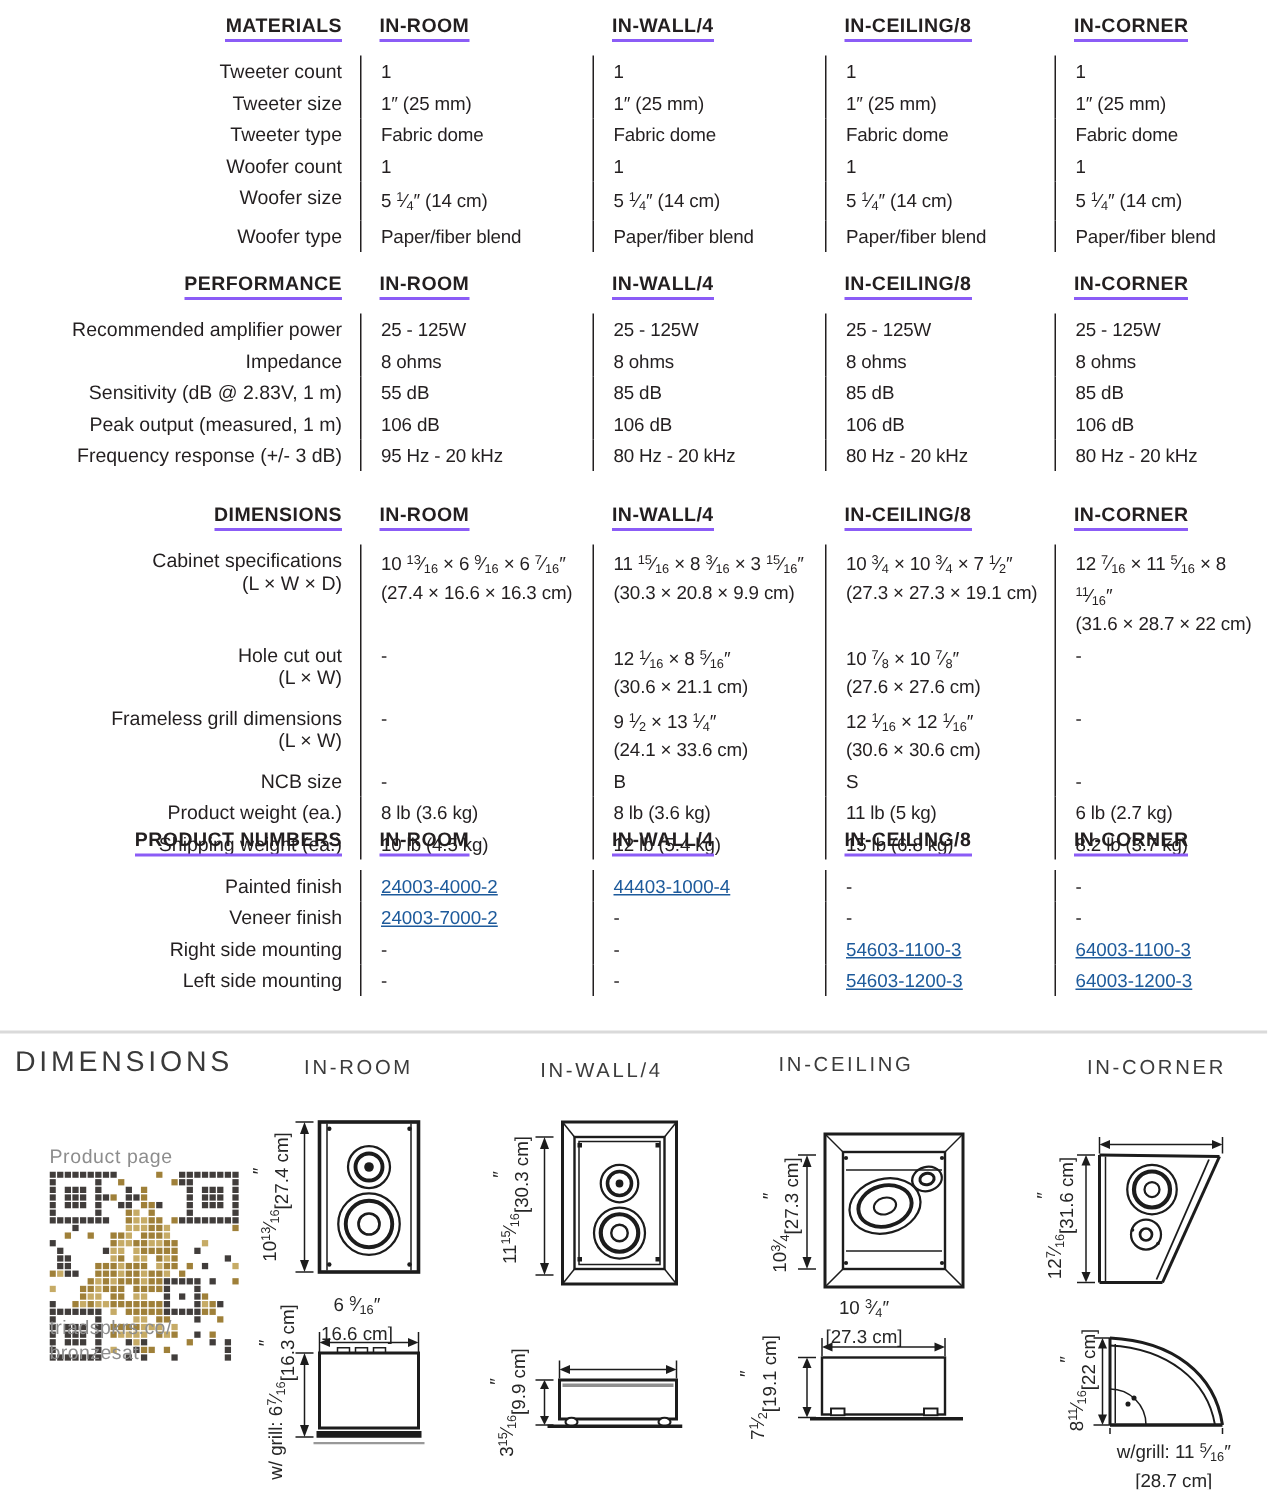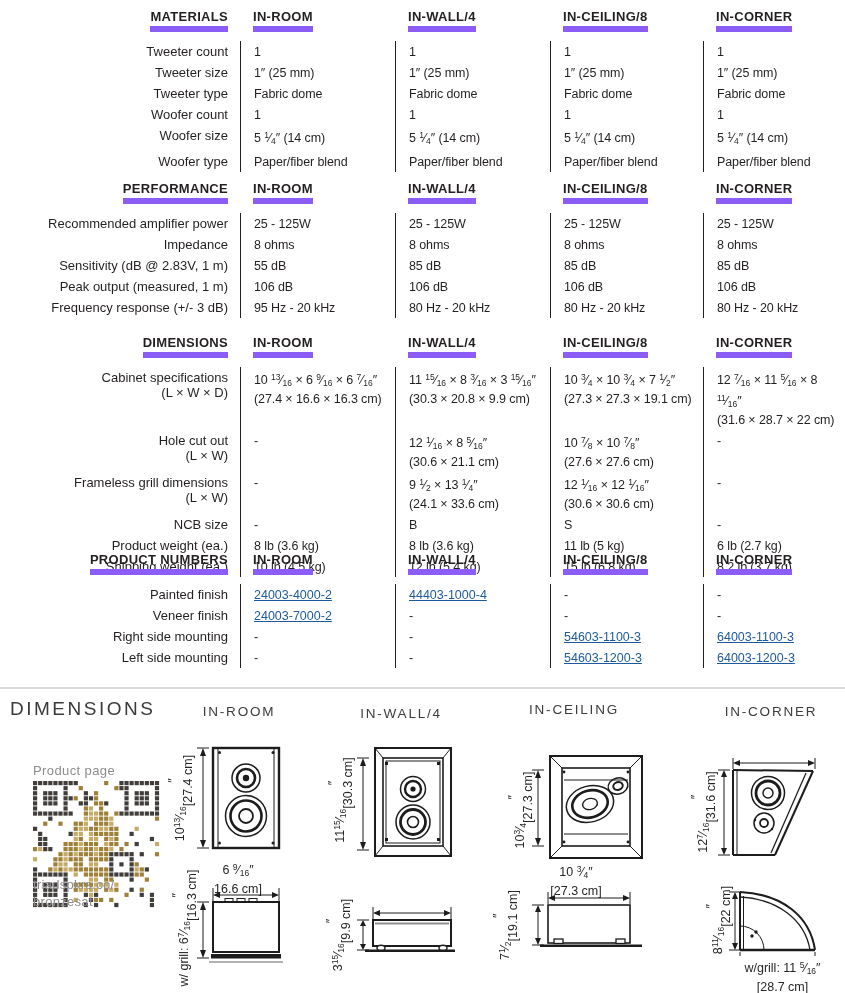--- a/index.html
+++ b/index.html
@@ -6,21 +6,21 @@
   .page{position:relative;width:845px;height:993px;background:#fff;overflow:hidden;
         font-family:"Liberation Sans", sans-serif;color:#231f20;}
   
   .spec-section{position:absolute;left:0;width:845px;}
   .srow{display:grid;grid-template-columns:240px 155px 155px 153px 142px;}
   .cell{font-size:13px;line-height:15px;padding:2.5px 0;white-space:pre-line;}
   .lbl{text-align:right;padding-right:12px;}
   .val{border-left:1px solid #231f20;padding-left:13px;}
   .shead{margin-bottom:7px;}
   .shead .val{border-left:none;}
-  .hu{font-weight:700;font-size:13px;letter-spacing:.3px;border-bottom:6px solid #8b5cf6;
+  .hu{font-weight:700;font-size:13px;letter-spacing:.3px;border-bottom:2px solid #8b5cf6;
       padding-bottom:2px;display:inline-block;white-space:nowrap;}
   .cv{font-size:12.5px;letter-spacing:-.1px;}
   sup{font-size:8.5px;vertical-align:4px;letter-spacing:0;}
   sub{font-size:8.5px;vertical-align:-2px;letter-spacing:0;}
   .fr{white-space:nowrap;}
   a.pn{color:var(--link,#1d5a9b);font-size:12.5px;}
   
   .divider{position:absolute;left:0;top:687px;width:845px;height:2px;background:#dadada;}
   .bigtitle{position:absolute;left:10px;top:698px;font-size:19px;letter-spacing:2.5px;color:#3a3a3a;}
   .bhead{position:absolute;width:160px;text-align:center;font-size:13.5px;letter-spacing:1.8px;color:#3c3c3c;}
@@ -222,21 +222,21 @@
           <div class="cell val"><a class="pn" href="#">64003-1200-3</a></div>
         </div>
       </div>
     </div>
 
   <div class="divider"></div>
   <div class="bigtitle">DIMENSIONS</div>
 
   <div class="bhead" style="left:159px;top:704px;">IN-ROOM</div>
   <div class="bhead" style="left:321px;top:706px;">IN-WALL/4</div>
-  <div class="bhead" style="left:494px;top:702px;">IN-CEILING</div>
+  <div class="bhead" style="left:484px;top:702px;">IN-CEILING</div>
   <div class="bhead" style="left:691px;top:704px;">IN-CORNER</div>
 
   <div class="qrcap">Product page</div>
   <svg id="qr-svg" style="position:absolute;left:33px;top:781px;" width="127" height="127" viewBox="0 0 127 127">
       <rect x="0.00" y="0.00" width="4.18" height="4.18" fill="#413d3b" stroke="none"></rect>
       <rect x="5.08" y="0.00" width="4.18" height="4.18" fill="#413d3b" stroke="none"></rect>
       <rect x="10.16" y="0.00" width="4.18" height="4.18" fill="#413d3b" stroke="none"></rect>
       <rect x="15.24" y="0.00" width="4.18" height="4.18" fill="#413d3b" stroke="none"></rect>
       <rect x="20.32" y="0.00" width="4.18" height="4.18" fill="#413d3b" stroke="none"></rect>
       <rect x="25.40" y="0.00" width="4.18" height="4.18" fill="#413d3b" stroke="none"></rect>

